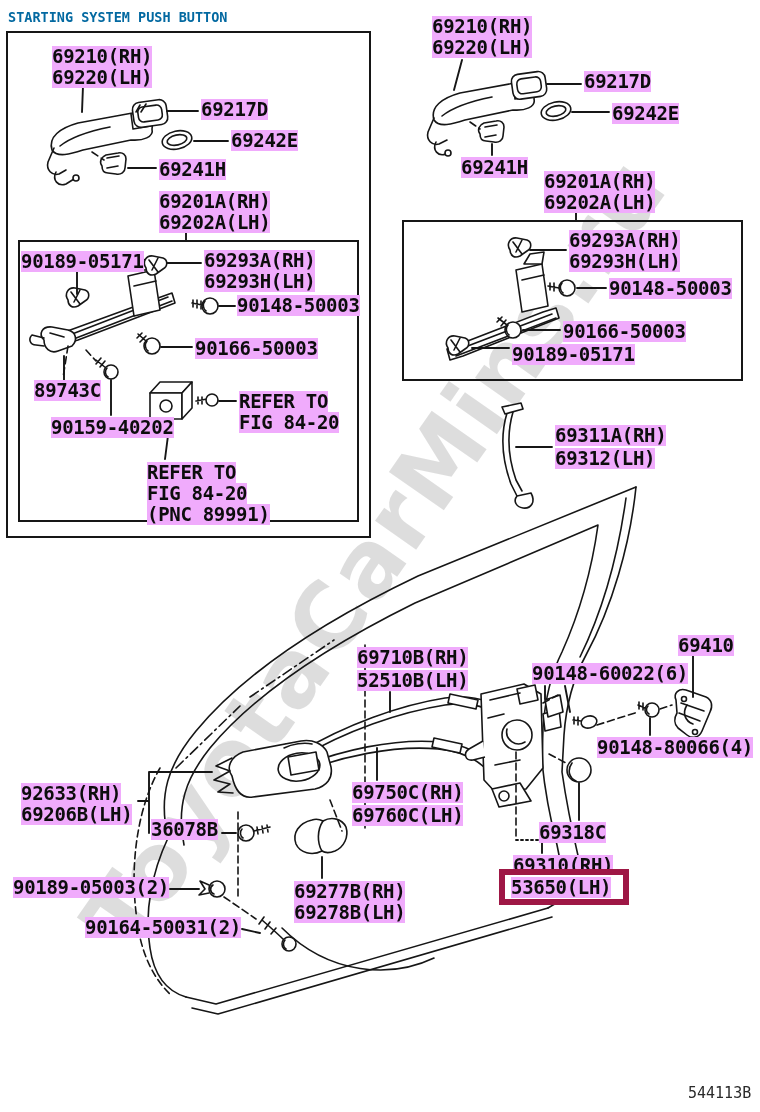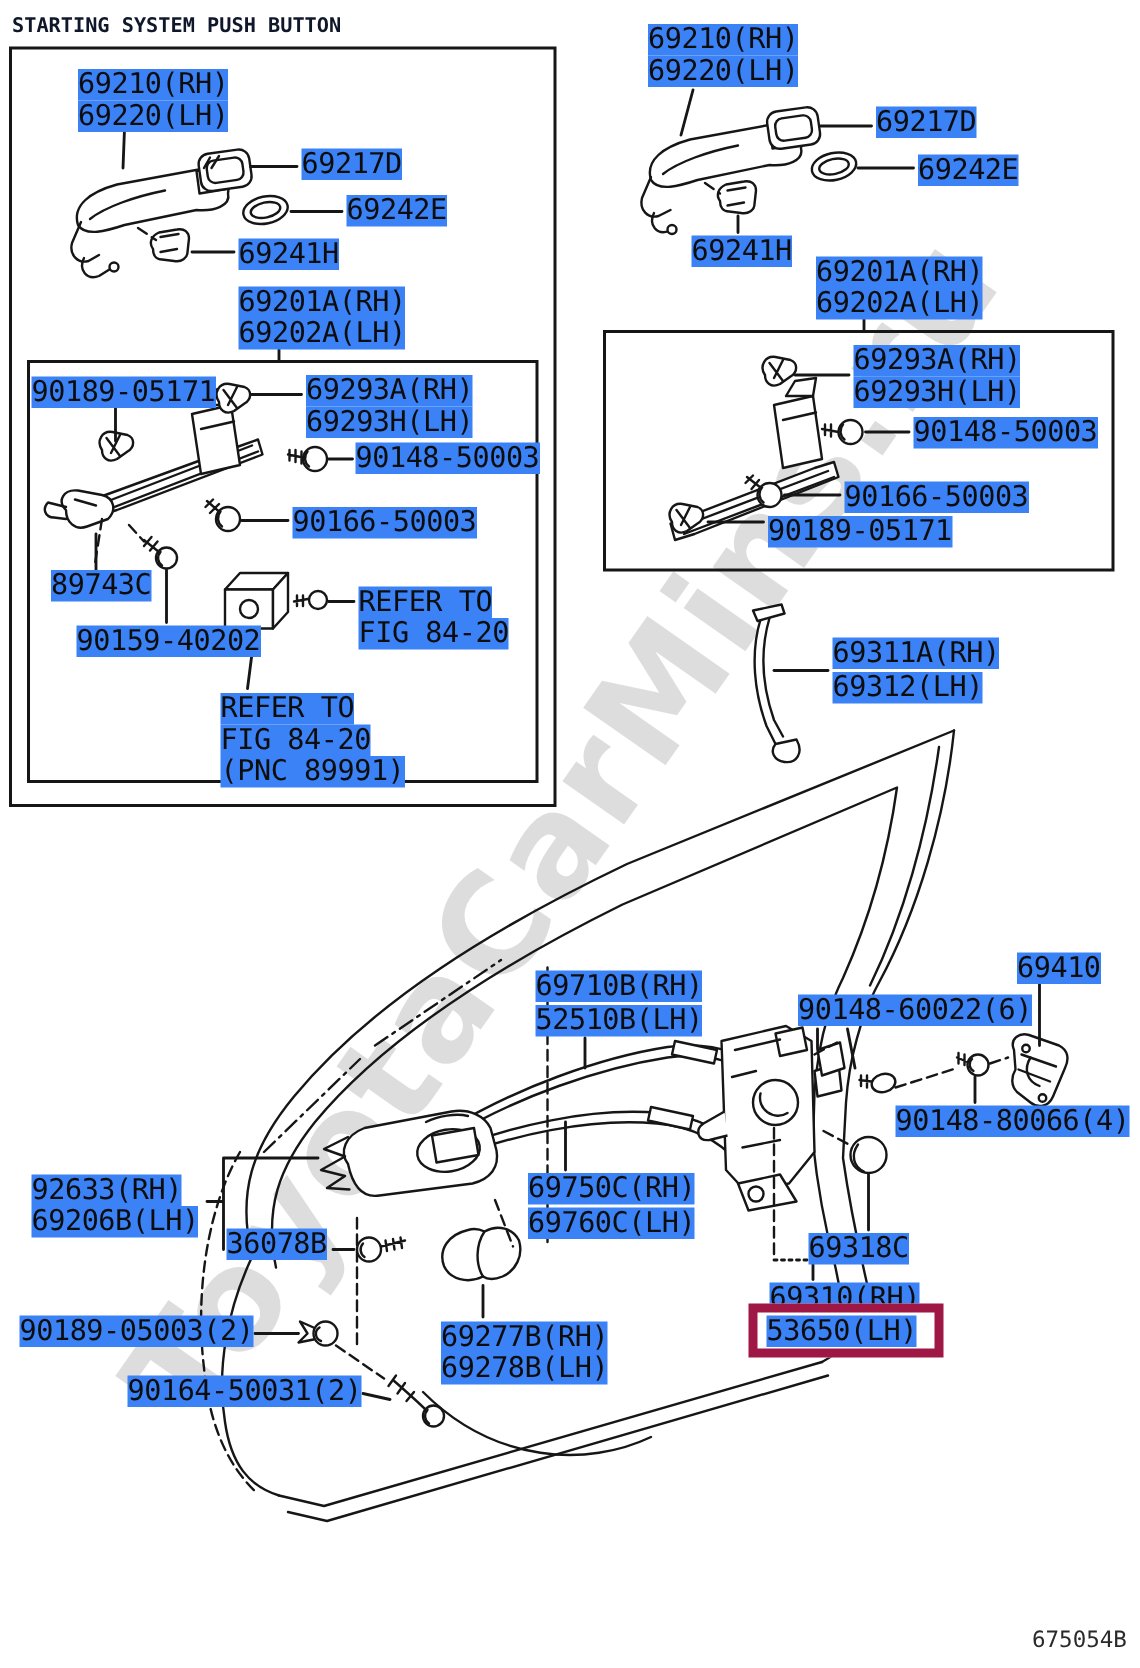--- a/index.html
+++ b/index.html
@@ -2,25 +2,25 @@
 <html><head>
 <meta charset="utf-8">
 <style>
   html,body{margin:0;padding:0;background:#fff}
   #stage{position:relative;width:760px;height:1112px;background:#fff;overflow:hidden;
          font-family:"DejaVu Sans Mono",monospace}
   #lineart{position:absolute;left:0;top:0;z-index:1}
   .wm{position:absolute;left:-190px;top:500px;width:1130px;text-align:center;z-index:0;
       font-family:"DejaVu Sans",sans-serif;font-weight:700;font-size:92px;letter-spacing:2px;
       color:#000;opacity:.13;transform:rotate(-55deg);white-space:nowrap}
-  .lbl{position:absolute;z-index:2;font-family:"DejaVu Sans Mono",monospace;font-weight:400;
+  .lbl{position:absolute;z-index:2;font-family:"DejaVu Sans Mono",monospace;font-weight:700;
        font-size:19px;line-height:21px;letter-spacing:-0.3px;color:#0d0d0d;white-space:pre;
-       background:#3b82f6;padding:0}
+       background:#f0abfc;padding:0}
   .lbl-sm{position:absolute;z-index:2;font-family:"DejaVu Sans Mono",monospace;font-weight:700;
-       font-size:13.5px;line-height:16px;color:#0f172a;white-space:pre}
+       font-size:13.5px;line-height:16px;color:#0369a1;white-space:pre}
   .lbl-code{position:absolute;z-index:2;font-family:"DejaVu Sans Mono",monospace;font-weight:400;
        font-size:15px;color:#2a2a2a;white-space:pre}
   .hl{position:absolute;left:499px;top:869px;width:130px;height:36px;box-sizing:border-box;
       border:6px solid #9e1745;background:#fff;z-index:3}
   .z4{z-index:4}
   svg .ln{fill:none;stroke:#161616;stroke-width:1.6;stroke-linecap:round;stroke-linejoin:round}
   svg .ld{fill:none;stroke:#161616;stroke-width:1.9;stroke-linecap:round}
   svg .part{fill:#fff;stroke:#161616;stroke-width:1.6;stroke-linejoin:round}
   svg .dsh{stroke-dasharray:7,4}
   svg .dshd{stroke-dasharray:10,4,2,4}
@@ -238,21 +238,21 @@
     <g>
       <path class="ld" d="M390,692 L390,712 M565,686 L570,712 M545,686 L545,699 M693,655 L693,697 M650,718 L650,735 M377,748 L377,780 M579,783 L579,820 M322,857 L322,878"></path>
       <path class="ld dot" d="M516,840 L570,840"></path>
       <path class="ld" d="M542,840 L542,853"></path>
       <path class="ld" d="M138,801 L149,801 M149,772 L149,833 M149,772 L212,772 M222,833 L236,833 M170,889 L199,889 M242,929 L260,933"></path>
       <path class="ln dsh" d="M516,752 L516,840 M597,725 L638,712 M660,709 L672,705 M543,703 L558,695 M549,754 L566,763 M224,897 L256,919 M330,800 L342,831"></path>
     </g>
   </svg>
 
   <div class="lbl-sm" style="left:8px;top:9px">STARTING SYSTEM PUSH BUTTON</div>
-  <div class="lbl-code" style="left:688px;top:1084px">675054B</div>
+  <div class="lbl-code" style="left:688px;top:1084px">544113B</div>
 
   <div class="lbl" style="left:52px;top:46px">69210(RH)</div>
   <div class="lbl" style="left:52px;top:67px">69220(LH)</div>
   <div class="lbl" style="left:201px;top:99px">69217D</div>
   <div class="lbl" style="left:231px;top:130px">69242E</div>
   <div class="lbl" style="left:159px;top:159px">69241H</div>
   <div class="lbl" style="left:159px;top:191px">69201A(RH)</div>
   <div class="lbl" style="left:159px;top:212px">69202A(LH)</div>
   <div class="lbl" style="left:21px;top:251px">90189-05171</div>
   <div class="lbl" style="left:204px;top:250px">69293A(RH)</div>

